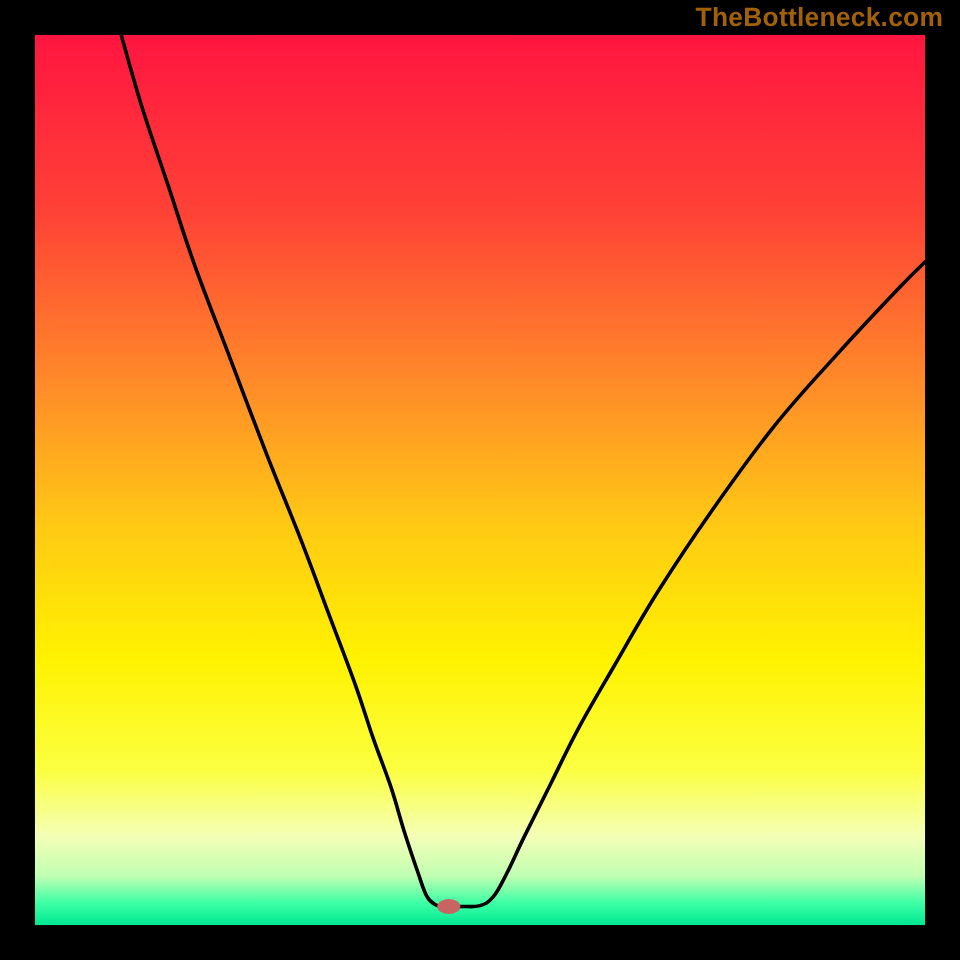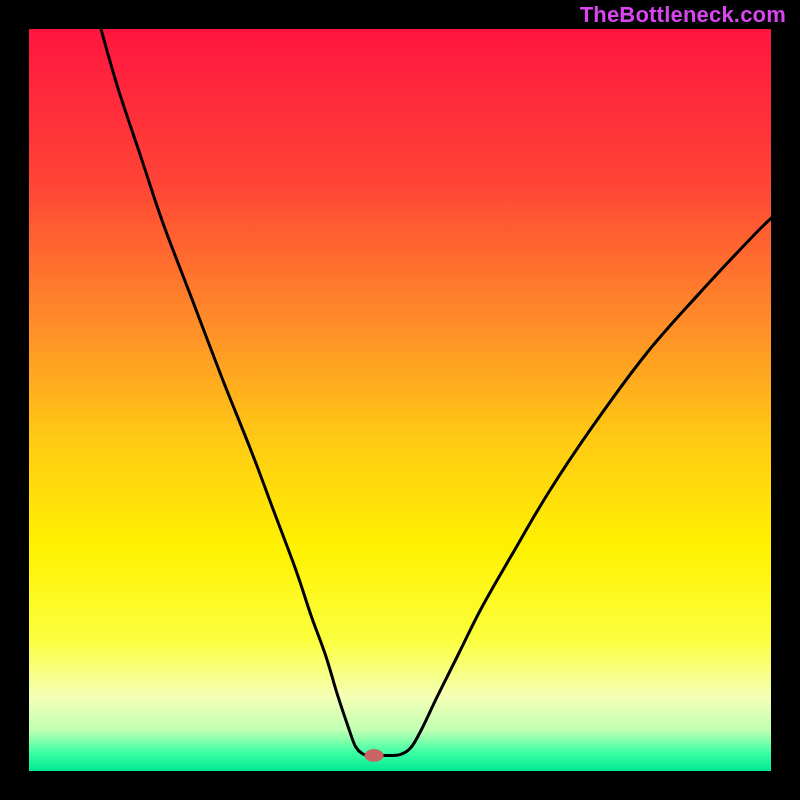--- a/index.html
+++ b/index.html
@@ -18,21 +18,21 @@
     height: 800px;
     background: #000000;
   }
   .attribution {
     position: absolute;
     top: 2px;
     right: 14px;
     font-family: Arial, Helvetica, sans-serif;
     font-size: 22px;
     font-weight: 600;
-    color: #d946ef;
+    color: #a16207;
     letter-spacing: 0.2px;
   }
   svg.plot {
     position: absolute;
     left: 29px;
     top: 29px;
     width: 742px;
     height: 742px;
     display: block;
   }

